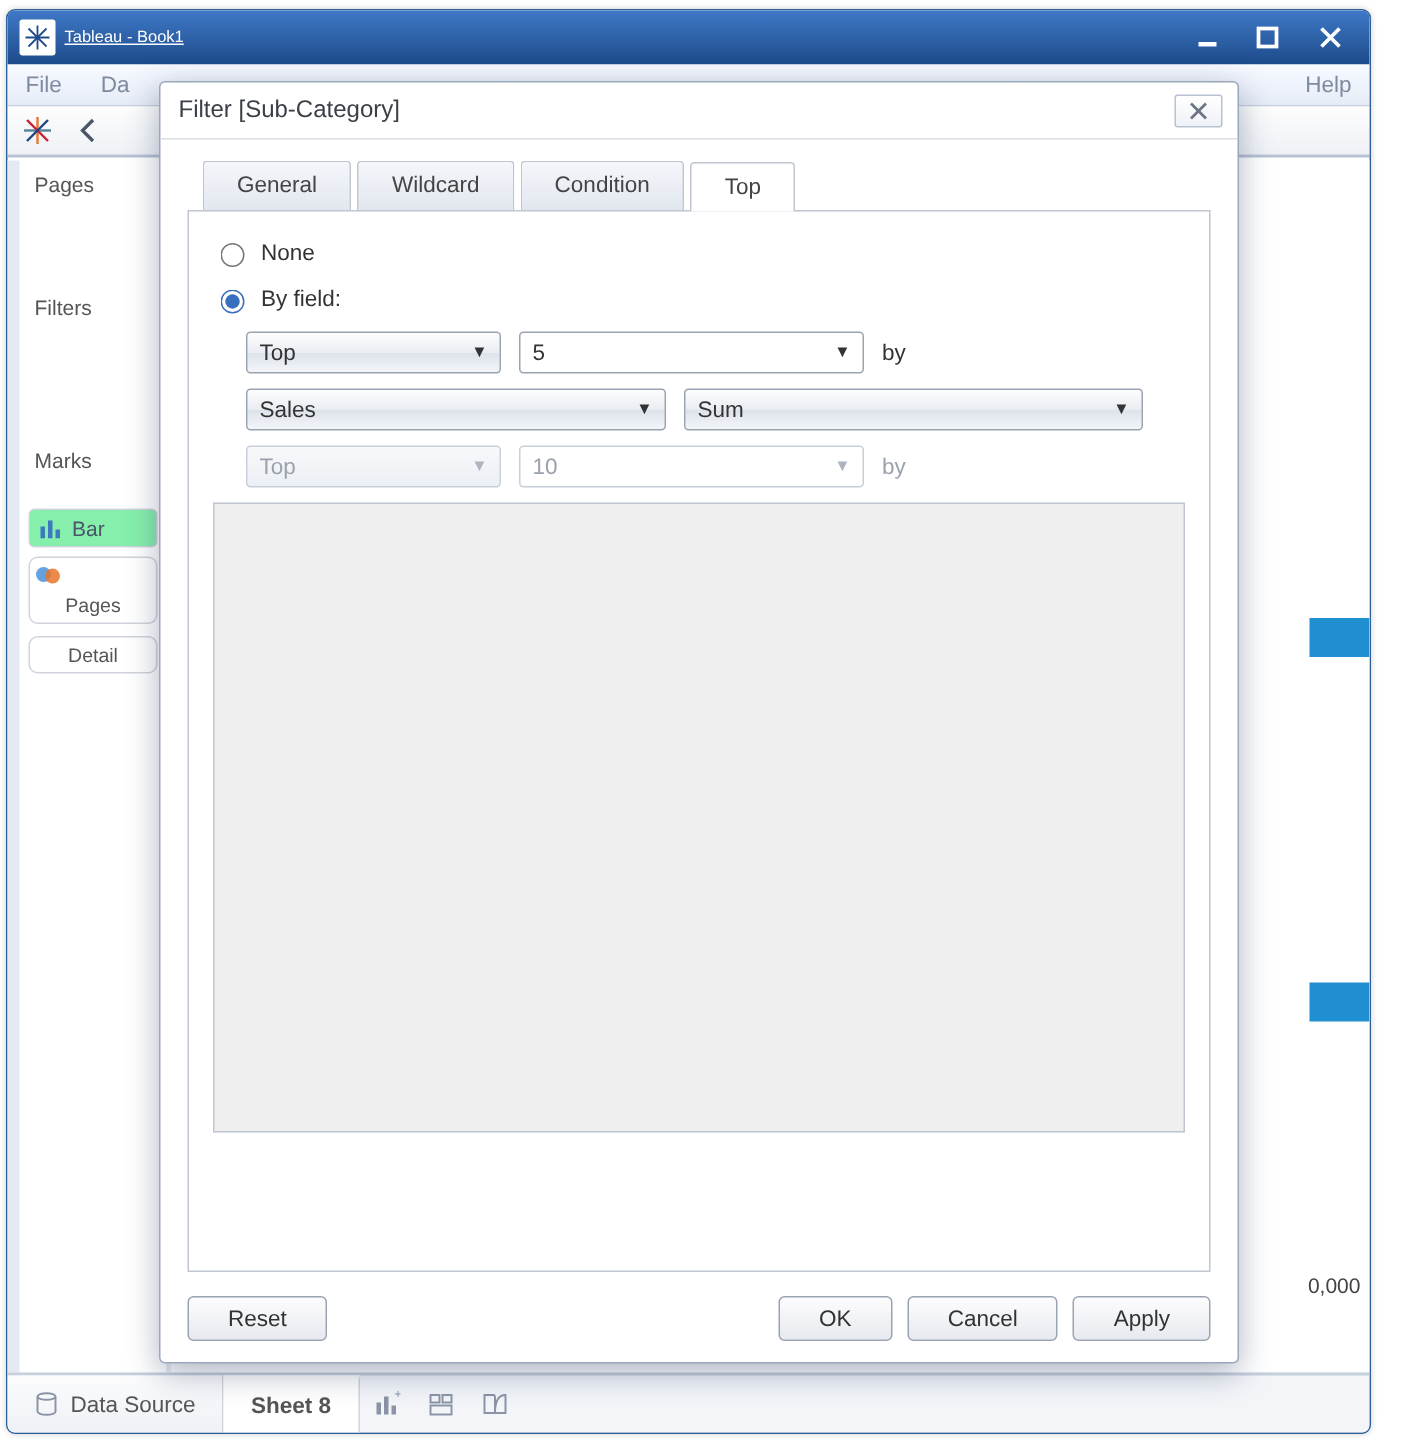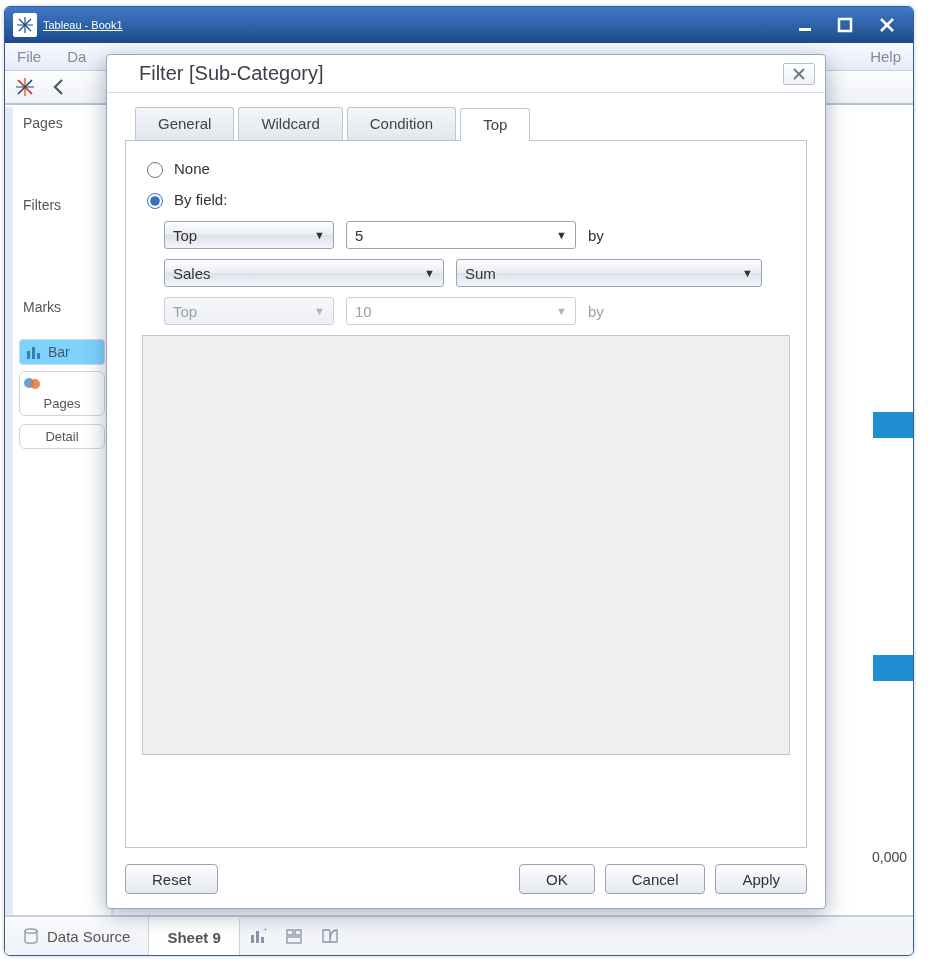--- a/index.html
+++ b/index.html
@@ -59,21 +59,21 @@
   border: none; padding: 4px 8px;
   margin: 2px 2px 12px 2px;
 }
 .shelf-label { color: #555; font-size: 14px; margin-bottom: 4px; }
 .marks-card {
   margin: 2px; padding: 4px;
 }
 .marks-dropdown {
   border: 1px solid #d0d4dc; border-radius: 4px; padding: 4px 6px;
   display: flex; align-items: center; gap: 6px; font-size: 14px; color: #4a5668;
-  background: #7dd3fc;
+  background: #86efac;
 }
 .marks-icon { color: #3b7bbd; font-size: 15px; }
 .mark-btns { display: flex; gap: 4px; margin-top: 6px; }
 .mark-btn {
   flex: 1; border: 1px solid #d0d4dc; border-radius: 6px; padding: 4px 2px;
   text-align: center; font-size: 13px; color: #555; background: #fff; cursor: pointer;
 }
 .mark-btn .icon { font-size: 18px; display: block; margin-bottom: 2px; }
 .viz-area {
   flex: 1; position: relative; background: #fff;
@@ -103,21 +103,21 @@
 .modal {
   position: absolute; left: 106px; top: 54px; width: 720px; height: 855px;
   background: #fff; border: 1px solid #9aa8bd; border-radius: 4px;
   box-shadow: 0 6px 22px rgba(20,40,80,0.35);
   display: flex; flex-direction: column;
 }
 .modal-title-bar {
   height: 38px; display: flex; align-items: center; padding: 0 10px 0 12px;
   border-bottom: 1px solid #d8dde6;
 }
-.modal-title { font-size: 20px; color: #3a3f48; flex: 1; margin-left: 20px; }
+.modal-title { font-size: 16px; color: #3a3f48; flex: 1; }
 .modal-close {
   width: 32px; height: 22px; border: 1px solid #b8c2d2; border-radius: 2px;
   display: flex; align-items: center; justify-content: center; font-size: 16px;
   color: #6b7486; cursor: pointer; background: linear-gradient(#fff,#eef1f6);
 }
 .modal-body { flex: 1; padding: 14px 18px 0 18px; display: flex; flex-direction: column; }
 .tab-strip { display: flex; gap: 4px; margin-left: 10px; }
 .tab {
   padding: 7px 22px 7px 22px; font-size: 15px; color: #444;
   background: linear-gradient(to bottom, #f4f6fa, #e2e7ef);
@@ -280,21 +280,21 @@
     <div class="footer-tab">
       <span>
         <svg width="16" height="18" viewBox="0 0 16 18">
             <ellipse cx="8" cy="4" rx="6" ry="2.2" fill="none" stroke="#8a94a6" stroke-width="1.3"></ellipse>
             <path d="M2 4 V14 A6 2.2 0 0 0 14 14 V4" fill="none" stroke="#8a94a6" stroke-width="1.3"></path>
           </svg>
       </span>
       <span>Data Source</span>
     </div>
     <div class="footer-tab active">
-      <span>Sheet 9</span>
+      <span>Sheet 8</span>
     </div>
     <div class="footer-icon-btn">
       <svg width="18" height="18" viewBox="0 0 18 18">
           <rect x="2" y="8" width="3" height="8" fill="#8a94a6"></rect>
           <rect x="7" y="4" width="3" height="12" fill="#8a94a6"></rect>
           <rect x="12" y="10" width="3" height="6" fill="#8a94a6"></rect>
           <text x="14" y="5" font-size="8" fill="#8a94a6">+</text>
         </svg>
     </div>
     <div class="footer-icon-btn">

